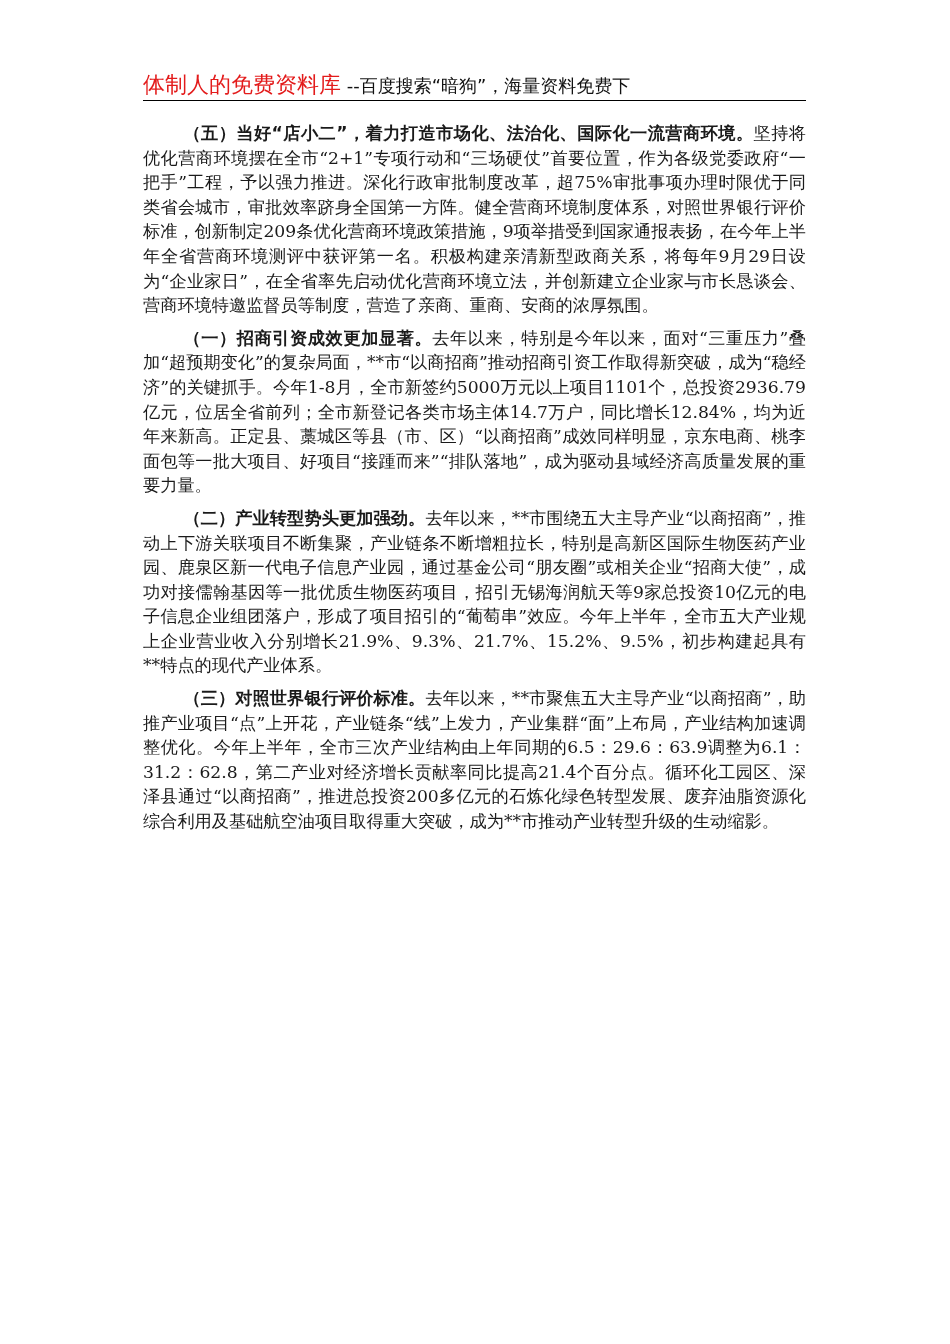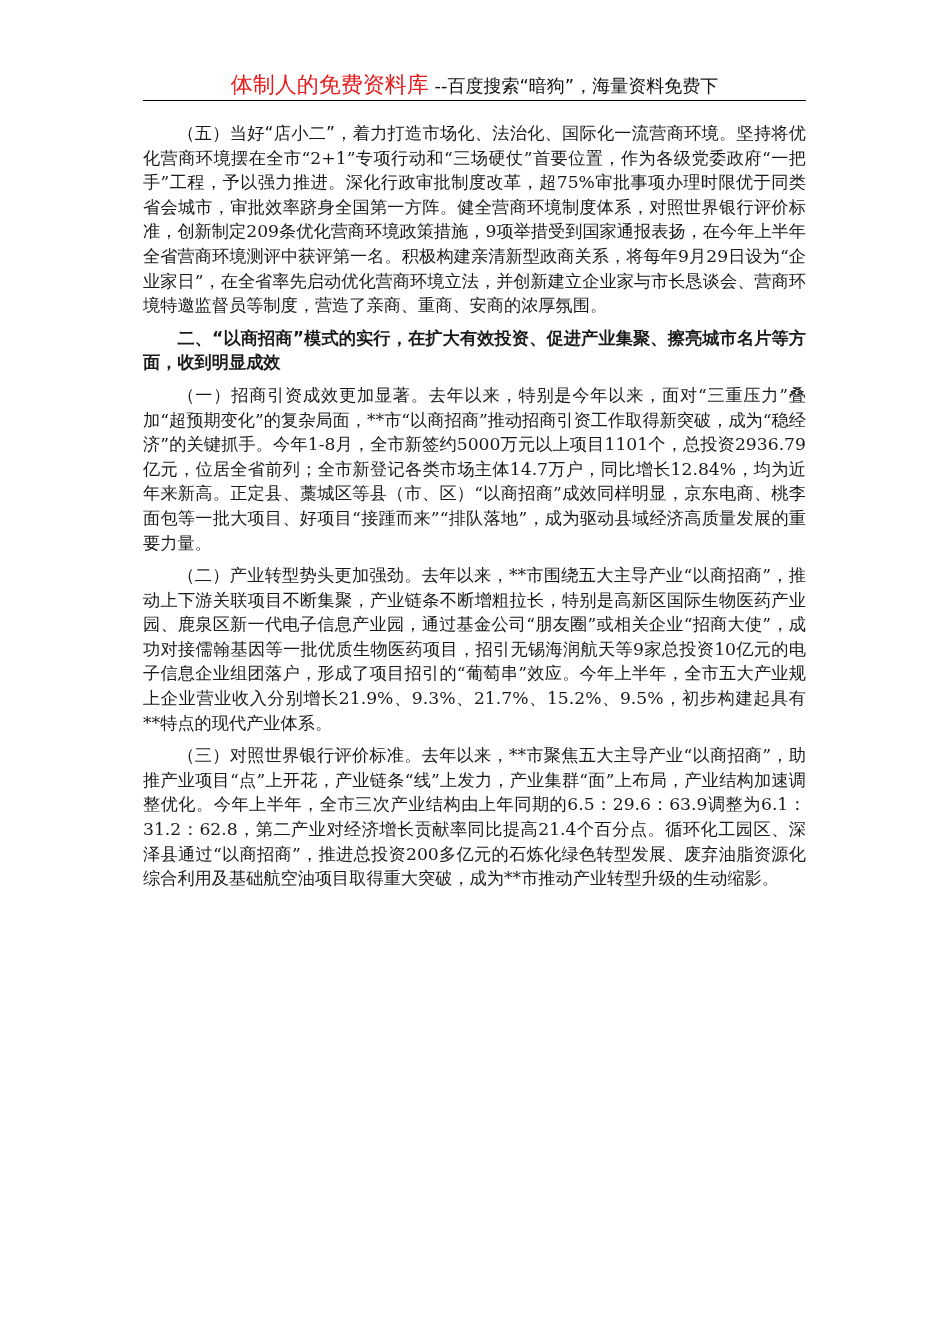--- a/index.html
+++ b/index.html
@@ -1,44 +1,43 @@
 <!DOCTYPE html>
 <html><head>
 <meta charset="utf-8">
 <style>
   html, body { margin: 0; padding: 0; background: #ffffff; }
   body { width: 950px; height: 1344px; position: relative; overflow: hidden; }
   .header {
     position: absolute; left: 143px; top: 70px; width: 663px;
-    text-align: center; font-family: "DejaVu Sans", "Liberation Sans", sans-serif;
+    font-family: "DejaVu Sans", "Liberation Sans", sans-serif;
     font-size: 21px; line-height: 30px; white-space: nowrap;
   }
   .header .brand { color: #e31b1b; font-size: 22px; }
   .header .tagline { color: #111111; font-size: 18px; }
   .header-rule {
     position: absolute; left: 143px; top: 100px; width: 663px; height: 0;
     border-top: 1.5px solid #000;
   }
   .page {
     position: absolute; left: 143px; top: 121px; width: 663px;
     font-family: "DejaVu Serif", "Liberation Serif", serif;
     font-size: 17.2px; line-height: 24.6px; color: #1a1a1a;
     text-align: justify;
   }
   .page p { margin: 0 0 8px 0; text-indent: 2em; }
-  .page b { font-weight: normal; font-family: "DejaVu Sans", "Liberation Sans", sans-serif; }
+  .page b { font-weight: bold; font-family: "DejaVu Sans", "Liberation Sans", sans-serif; margin-left: 6px; }
   .page .h2 { font-weight: bold; font-family: "DejaVu Sans", "Liberation Sans", sans-serif; }
 </style>
 </head>
 <body>
 
 <div class="header">
   <span class="brand">体制人的免费资料库</span><span class="tagline"> --百度搜索“暗狗”，海量资料免费下</span>
 </div>
 <div class="header-rule"></div>
 
 <div class="page">
   <p><b>（五）当好“店小二”，着力打造市场化、法治化、国际化一流营商环境。</b><span>坚持将优化营商环境摆在全市“2+1”专项行动和“三场硬仗”首要位置，作为各级党委政府“一把手”工程，予以强力推进。深化行政审批制度改革，超75%审批事项办理时限优于同类省会城市，审批效率跻身全国第一方阵。健全营商环境制度体系，对照世界银行评价标准，创新制定209条优化营商环境政策措施，9项举措受到国家通报表扬，在今年上半年全省营商环境测评中获评第一名。积极构建亲清新型政商关系，将每年9月29日设为“企业家日”，在全省率先启动优化营商环境立法，并创新建立企业家与市长恳谈会、营商环境特邀监督员等制度，营造了亲商、重商、安商的浓厚氛围。</span></p>
-  <p class="h2">二、“以商招商”模式的实行，在扩大有效投资、促进产业集聚、擦亮城市名片等方面，收到明显成效</p>
   <p><b>（一）招商引资成效更加显著。</b><span>去年以来，特别是今年以来，面对“三重压力”叠加“超预期变化”的复杂局面，**市“以商招商”推动招商引资工作取得新突破，成为“稳经济”的关键抓手。今年1-8月，全市新签约5000万元以上项目1101个，总投资2936.79亿元，位居全省前列；全市新登记各类市场主体14.7万户，同比增长12.84%，均为近年来新高。正定县、藁城区等县（市、区）“以商招商”成效同样明显，京东电商、桃李面包等一批大项目、好项目“接踵而来”“排队落地”，成为驱动县域经济高质量发展的重要力量。</span></p>
   <p><b>（二）产业转型势头更加强劲。</b><span>去年以来，**市围绕五大主导产业“以商招商”，推动上下游关联项目不断集聚，产业链条不断增粗拉长，特别是高新区国际生物医药产业园、鹿泉区新一代电子信息产业园，通过基金公司“朋友圈”或相关企业“招商大使”，成功对接儒翰基因等一批优质生物医药项目，招引无锡海润航天等9家总投资10亿元的电子信息企业组团落户，形成了项目招引的“葡萄串”效应。今年上半年，全市五大产业规上企业营业收入分别增长21.9%、9.3%、21.7%、15.2%、9.5%，初步构建起具有**特点的现代产业体系。</span></p>
   <p><b>（三）对照世界银行评价标准。</b><span>去年以来，**市聚焦五大主导产业“以商招商”，助推产业项目“点”上开花，产业链条“线”上发力，产业集群“面”上布局，产业结构加速调整优化。今年上半年，全市三次产业结构由上年同期的6.5：29.6：63.9调整为6.1：31.2：62.8，第二产业对经济增长贡献率同比提高21.4个百分点。循环化工园区、深泽县通过“以商招商”，推进总投资200多亿元的石炼化绿色转型发展、废弃油脂资源化综合利用及基础航空油项目取得重大突破，成为**市推动产业转型升级的生动缩影。</span></p>
 </div>
 
 </body></html>

